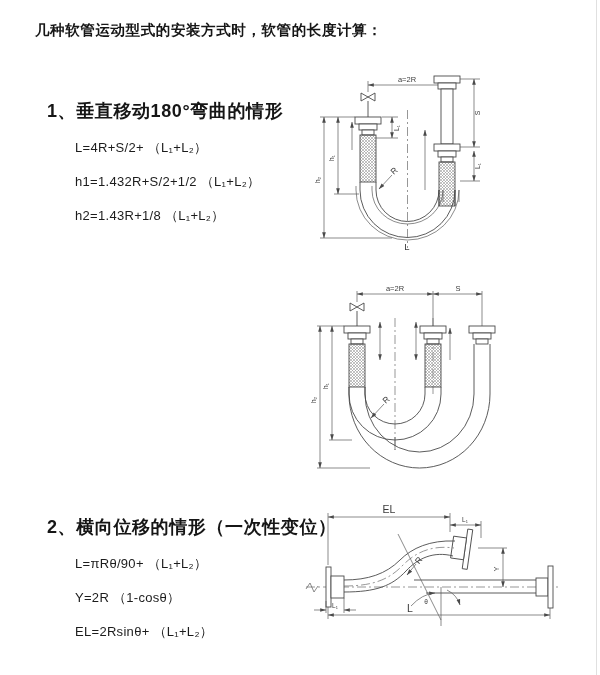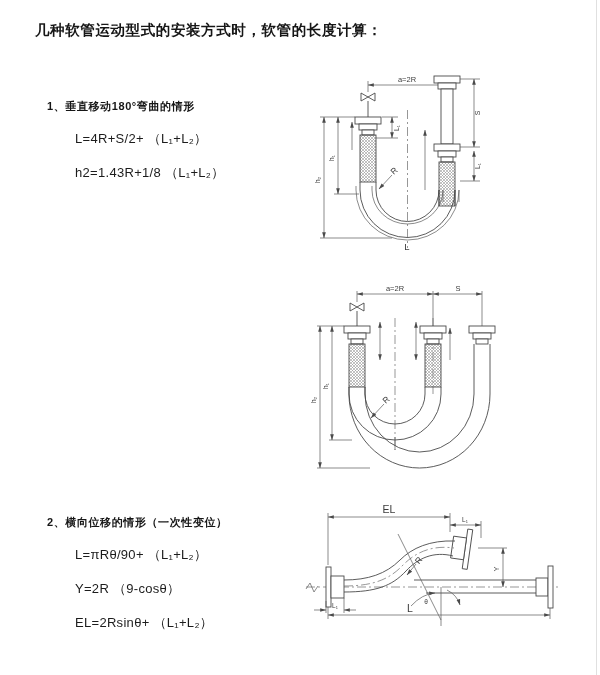--- a/index.html
+++ b/index.html
@@ -6,21 +6,21 @@
   .page{
     position:relative;width:596px;height:675px;background:#ffffff;
     font-family:"Liberation Sans","DejaVu Sans",sans-serif;
     outline:1px solid #e0e0e0;overflow:hidden;color:#1a1a1a;
   }
   .title{
     position:absolute;left:35px;top:21px;
     font-size:14.5px;font-weight:700;letter-spacing:.6px;color:#161616;
   }
   .sec{position:absolute;left:47px;}
-  .sec-heading{font-size:11px;font-weight:700;letter-spacing:.6px;color:#161616;white-space:nowrap;}
+  .sec-heading{font-size:18px;font-weight:700;letter-spacing:.6px;color:#161616;white-space:nowrap;}
   .formula{font-size:13px;color:#1c1c1c;margin:16px 0 0 28px;letter-spacing:.3px;white-space:nowrap;}
   .diagram{position:absolute;}
   .d1{left:312px;top:72px;}
   .d2{left:312px;top:282px;}
   .d3{left:298px;top:500px;}
   svg{overflow:visible;}
   svg text{fill:#3c3c3c;font-family:"Liberation Sans","DejaVu Sans",sans-serif;}
   .ln{stroke:#4a4a4a;stroke-width:.9;fill:none;}
   .thin{stroke:#5a5a5a;stroke-width:.7;fill:none;}
   .cl{stroke:#6a6a6a;stroke-width:.7;fill:none;stroke-dasharray:9 3 2 3;}
@@ -41,28 +41,29 @@
         <path d="M0,1 L10,4 L0,7 Z" fill="#4a4a4a"></path>
       </marker>
     </defs>
   </svg>
 
   <div class="title">几种软管运动型式的安装方式时，软管的长度计算：</div>
 
   <section class="sec" style="top:99px">
     <div class="sec-heading">1、垂直移动180°弯曲的情形</div>
     <div class="formula">L=4R+S/2+ （L₁+L₂）</div>
+    <div class="formula">h1=1.432R+S/2+1/2 （L₁+L₂）</div>
     <div class="formula">h2=1.43R+1/8 （L₁+L₂）</div>
   </section>
 
 
   <section class="sec" style="top:515px">
     <div class="sec-heading">2、横向位移的情形（一次性变位）</div>
     <div class="formula">L=πRθ/90+ （L₁+L₂）</div>
-    <div class="formula">Y=2R （9-cosθ）</div>
+    <div class="formula">Y=2R （1-cosθ）</div>
     <div class="formula">EL=2Rsinθ+ （L₁+L₂）</div>
   </section>
 
   <svg class="diagram d1" width="285" height="190" viewBox="0 0 285 190">
 
     <line class="cl" x1="95.5" y1="38" x2="95.5" y2="176"></line>
 
     <g>
       <line class="thin" x1="56" y1="9" x2="56" y2="20"></line>
       <line class="thin" x1="135" y1="9" x2="135" y2="4"></line>

